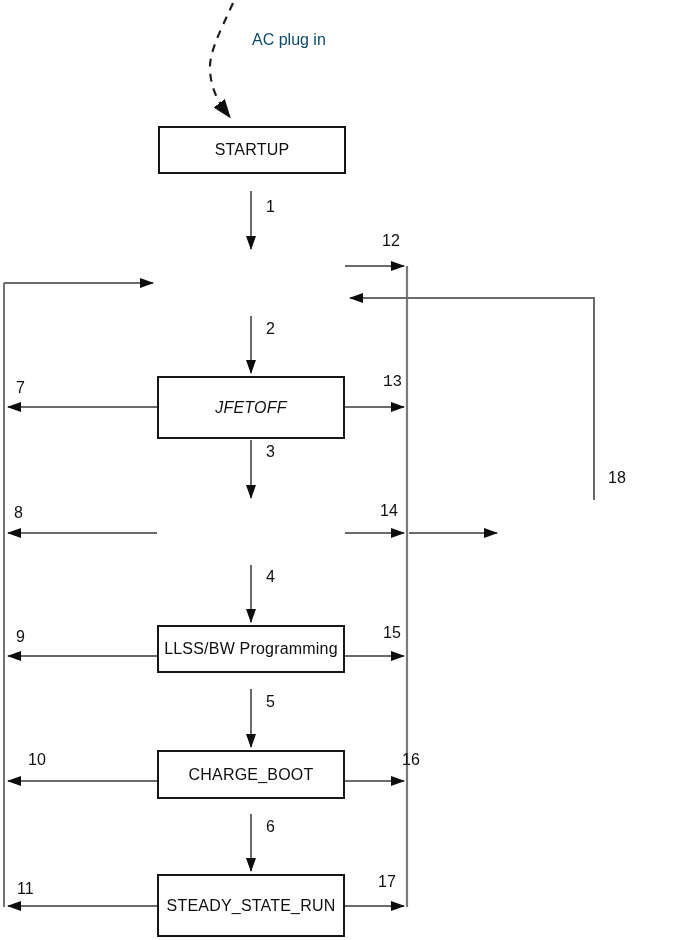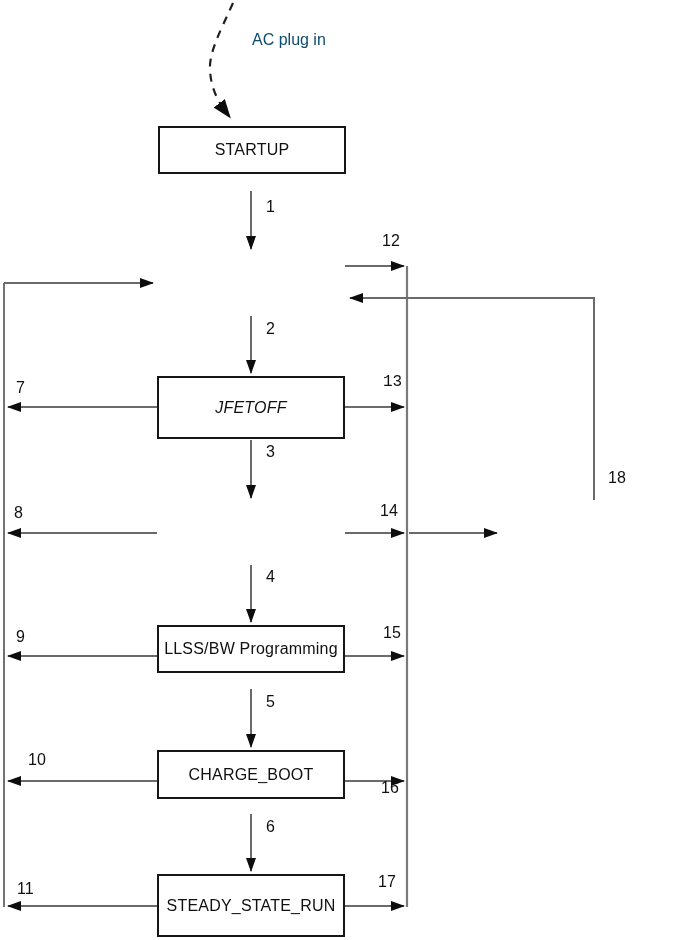--- a/index.html
+++ b/index.html
@@ -93,17 +93,17 @@
   <span class="num" style="left:266px;top:819px;">6</span>
   <span class="num" style="left:16px;top:380px;">7</span>
   <span class="num" style="left:14px;top:505px;">8</span>
   <span class="num" style="left:16px;top:629px;">9</span>
   <span class="num" style="left:28px;top:752px;">10</span>
   <span class="num" style="left:17px;top:881px;">11</span>
   <span class="num" style="left:382px;top:233px;">12</span>
   <span class="num" style="left:383px;top:374px;font-family:Liberation Mono, monospace;">13</span>
   <span class="num" style="left:380px;top:503px;">14</span>
   <span class="num" style="left:383px;top:625px;">15</span>
-  <span class="num" style="left:381px;top:752px;margin-top:28px;">16</span>
+  <span class="num" style="left:402px;top:752px;">16</span>
   <span class="num" style="left:378px;top:874px;">17</span>
   <span class="num" style="left:608px;top:470px;">18</span>
 
 </div>
 
 </body></html>

